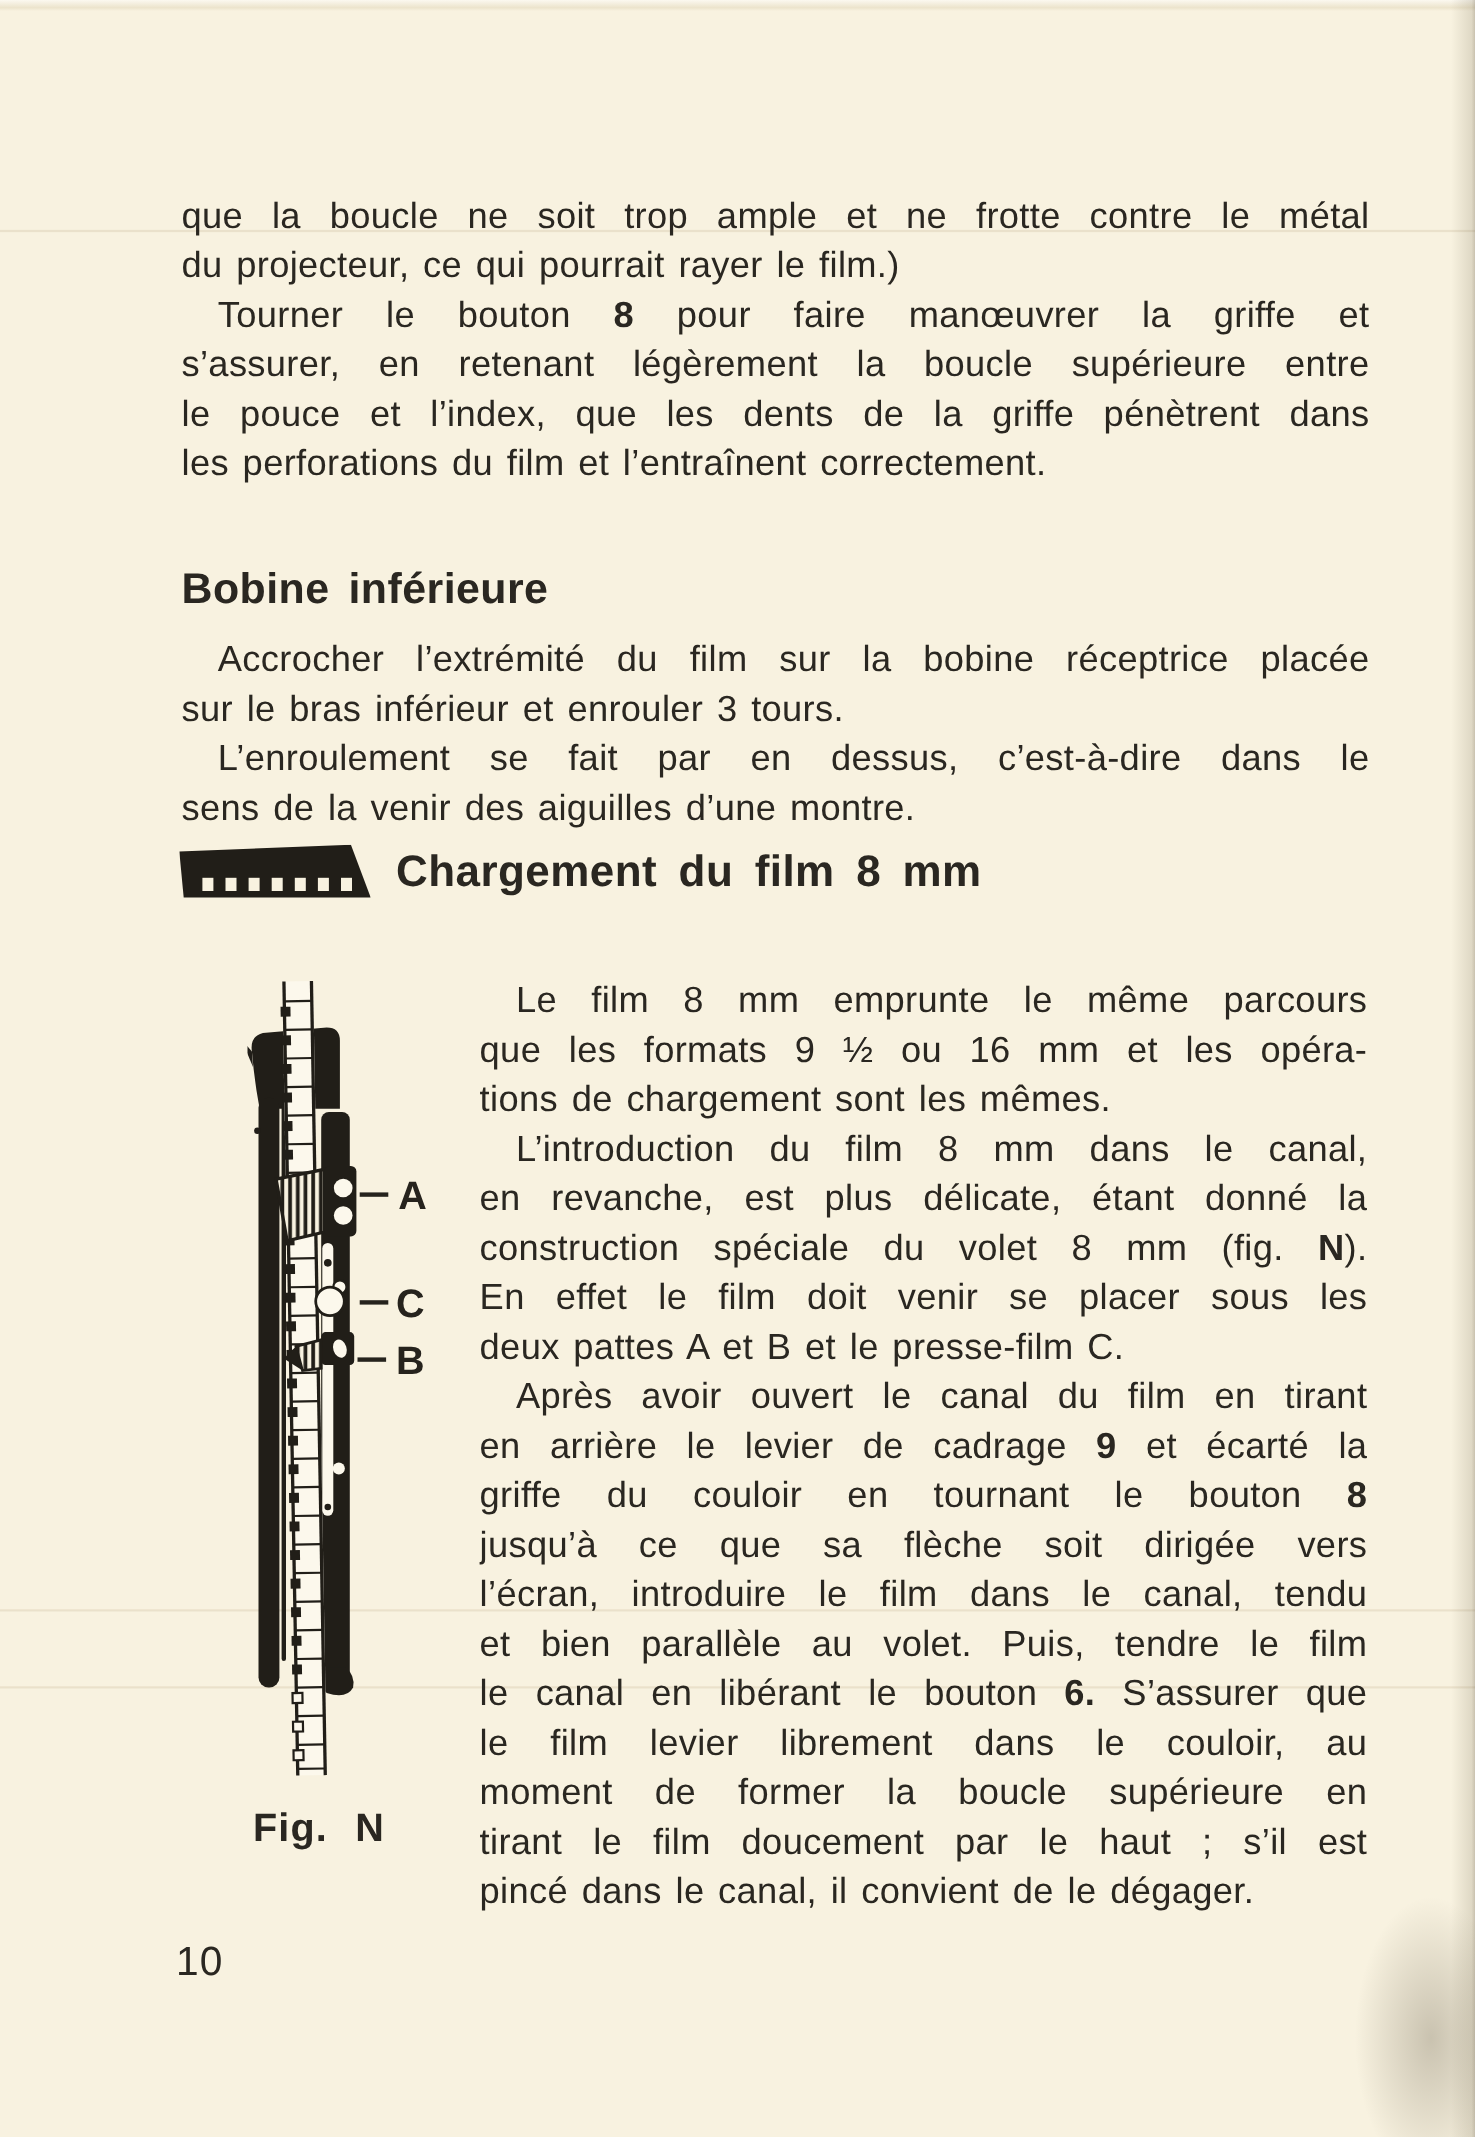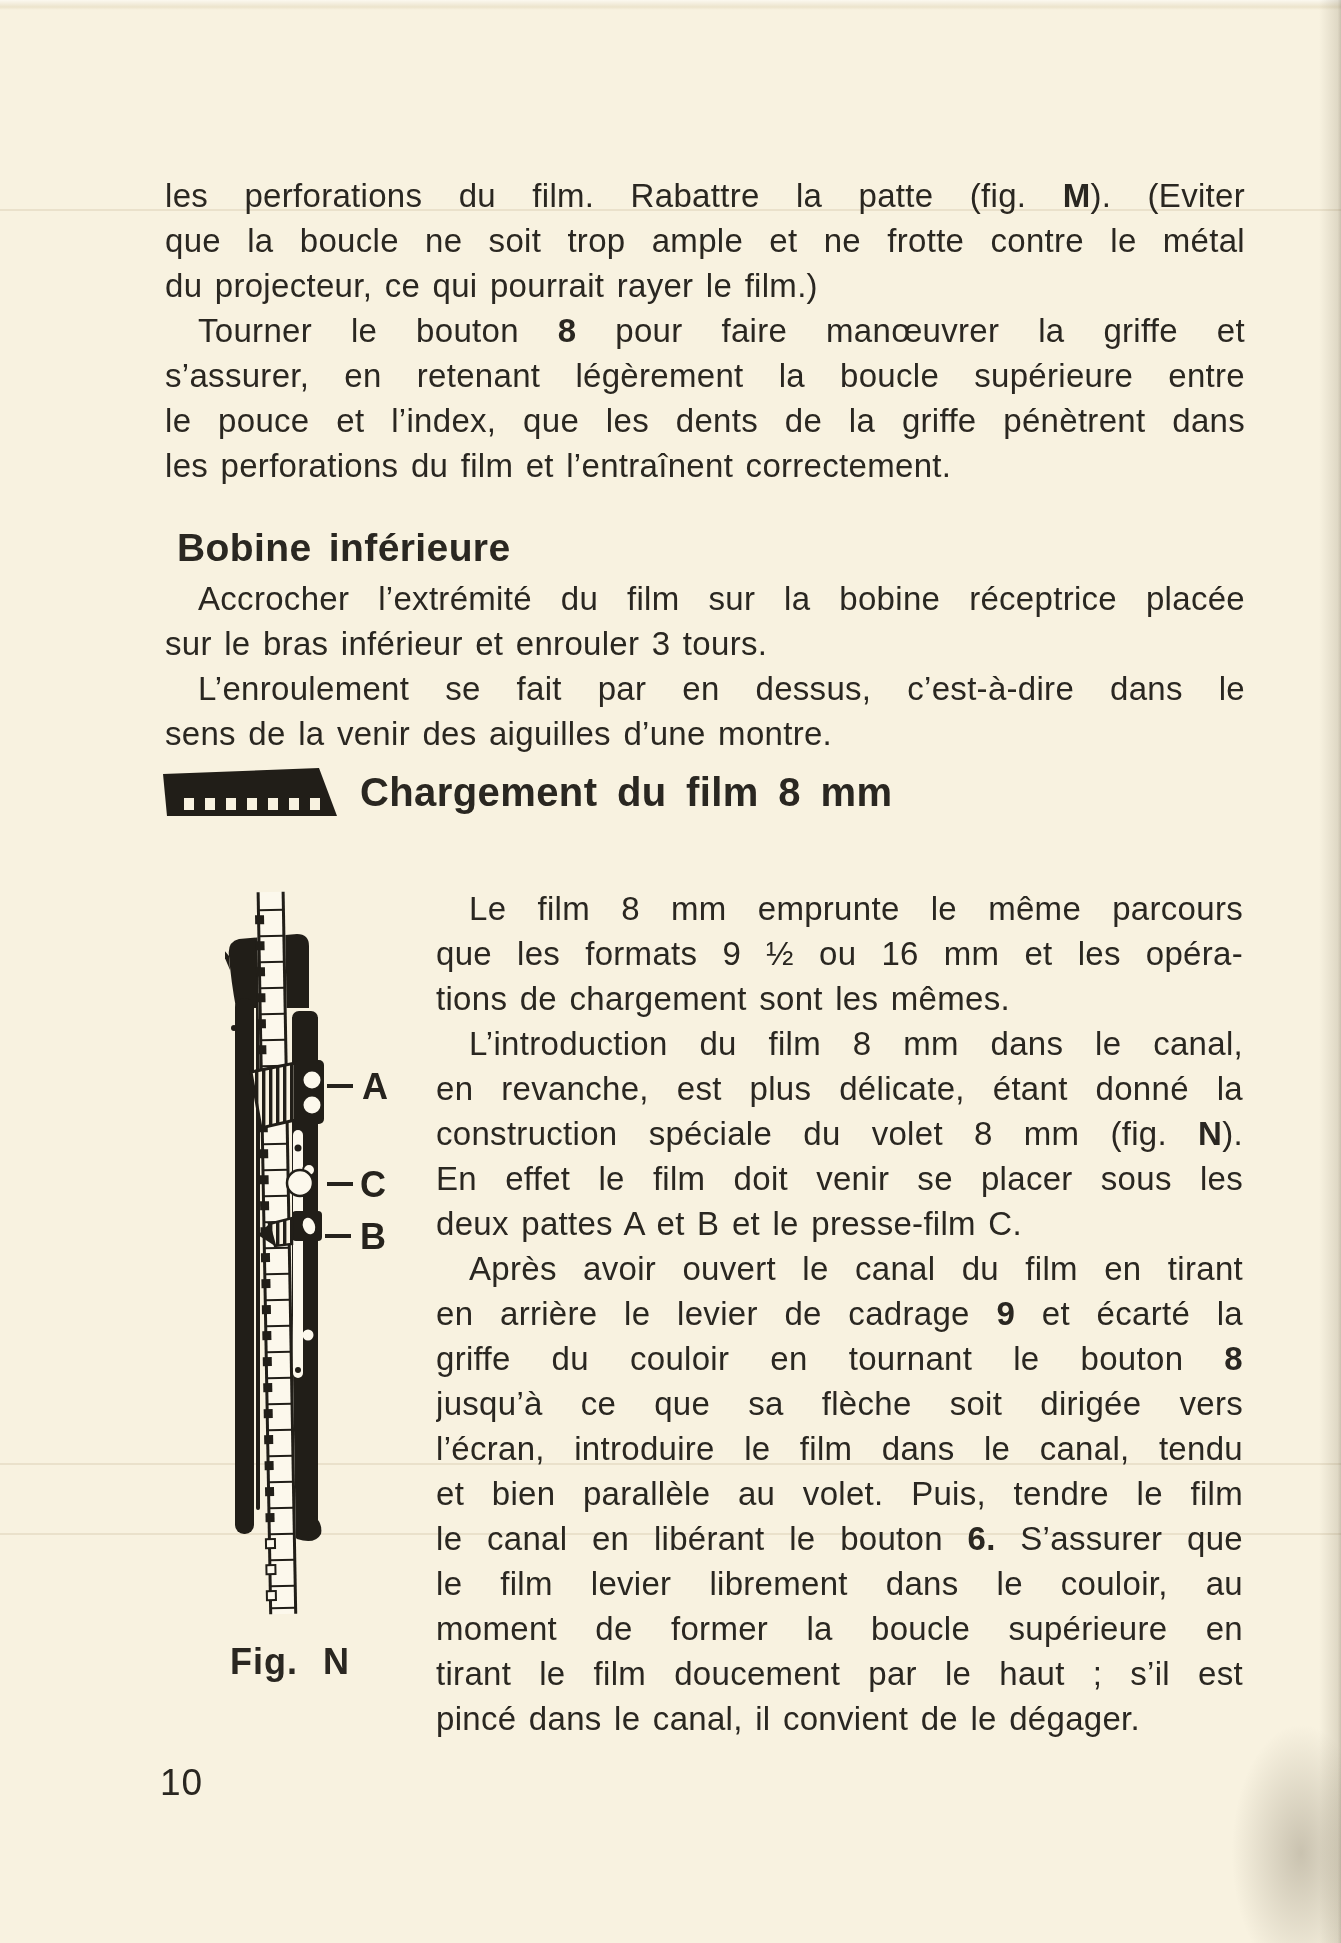--- a/index.html
+++ b/index.html
@@ -40,21 +40,21 @@
     white-space:nowrap;
   }
   .line.last{text-align-last:left;}
   .line.indent{text-indent:33px;}
   .line .b{font-weight:bold;}
 
   .heading{
     position:absolute;left:165px;
     font-size:39px;font-weight:bold;
     letter-spacing:0.4px;word-spacing:6px;
-    margin:12px;line-height:44px;
+    margin:0;line-height:44px;
   }
   .bobine-h{top:514px;}
 
   .charge-row{
     position:absolute;left:163px;top:768px;
     display:flex;align-items:flex-end;gap:23px;
   }
   .charge-row h2{
     margin:0;font-size:40px;font-weight:bold;line-height:49px;
     letter-spacing:0.4px;word-spacing:8px;
@@ -80,21 +80,20 @@
 
   <div class="edge-top"></div>
   <div class="scanline" style="top:209px"></div>
   <div class="scanline" style="top:1463px"></div>
   <div class="scanline" style="top:1533px"></div>
   <div class="edge-right"></div>
   <div class="corner-smudge"></div>
 
   <div class="textblock intro">
       <div class="para">
-        <div class="line"><span>les perforations du film. Rabattre la patte (fig. </span><span class="b">M</span><span>). (Eviter</span></div>
         <div class="line"><span>que la boucle ne soit trop ample et ne frotte contre le métal</span></div>
         <div class="line last"><span>du projecteur, ce qui pourrait rayer le film.)</span></div>
       </div>
       <div class="para">
         <div class="line indent"><span>Tourner le bouton </span><span class="b">8</span><span> pour faire manœuvrer la griffe et</span></div>
         <div class="line"><span>s’assurer, en retenant légèrement la boucle supérieure entre</span></div>
         <div class="line"><span>le pouce et l’index, que les dents de la griffe pénètrent dans</span></div>
         <div class="line last"><span>les perforations du film et l’entraînent correctement.</span></div>
       </div>
     </div>

